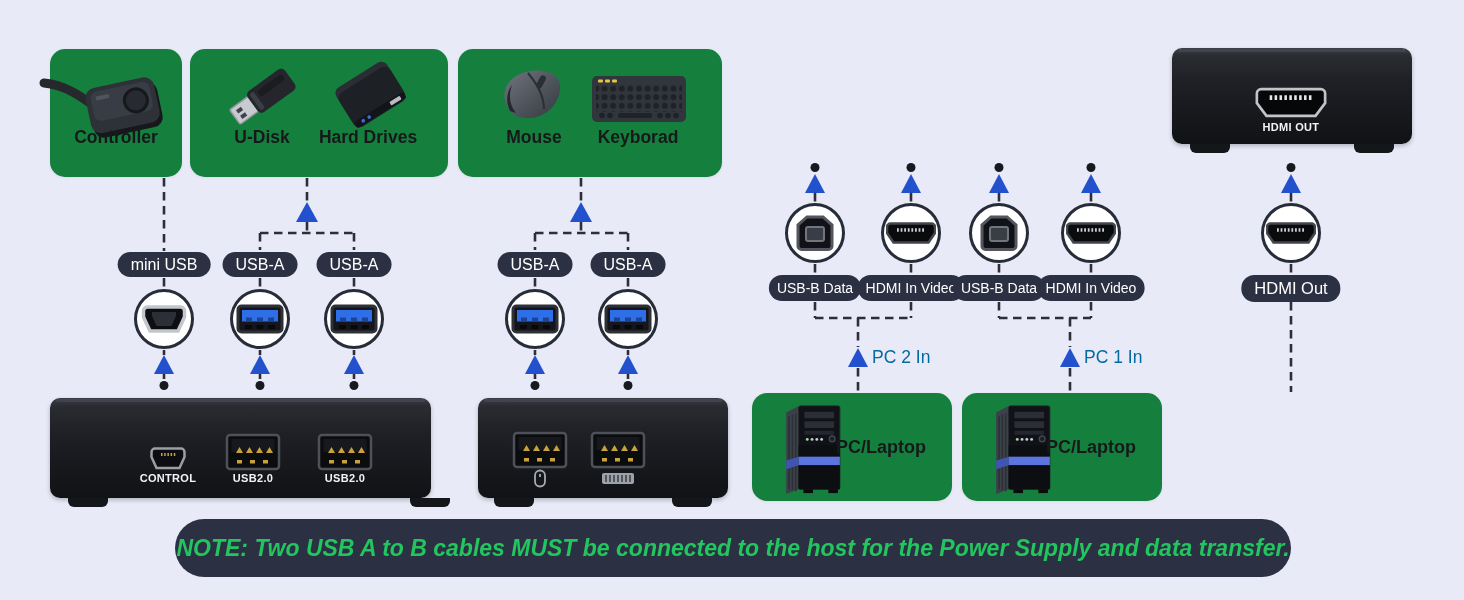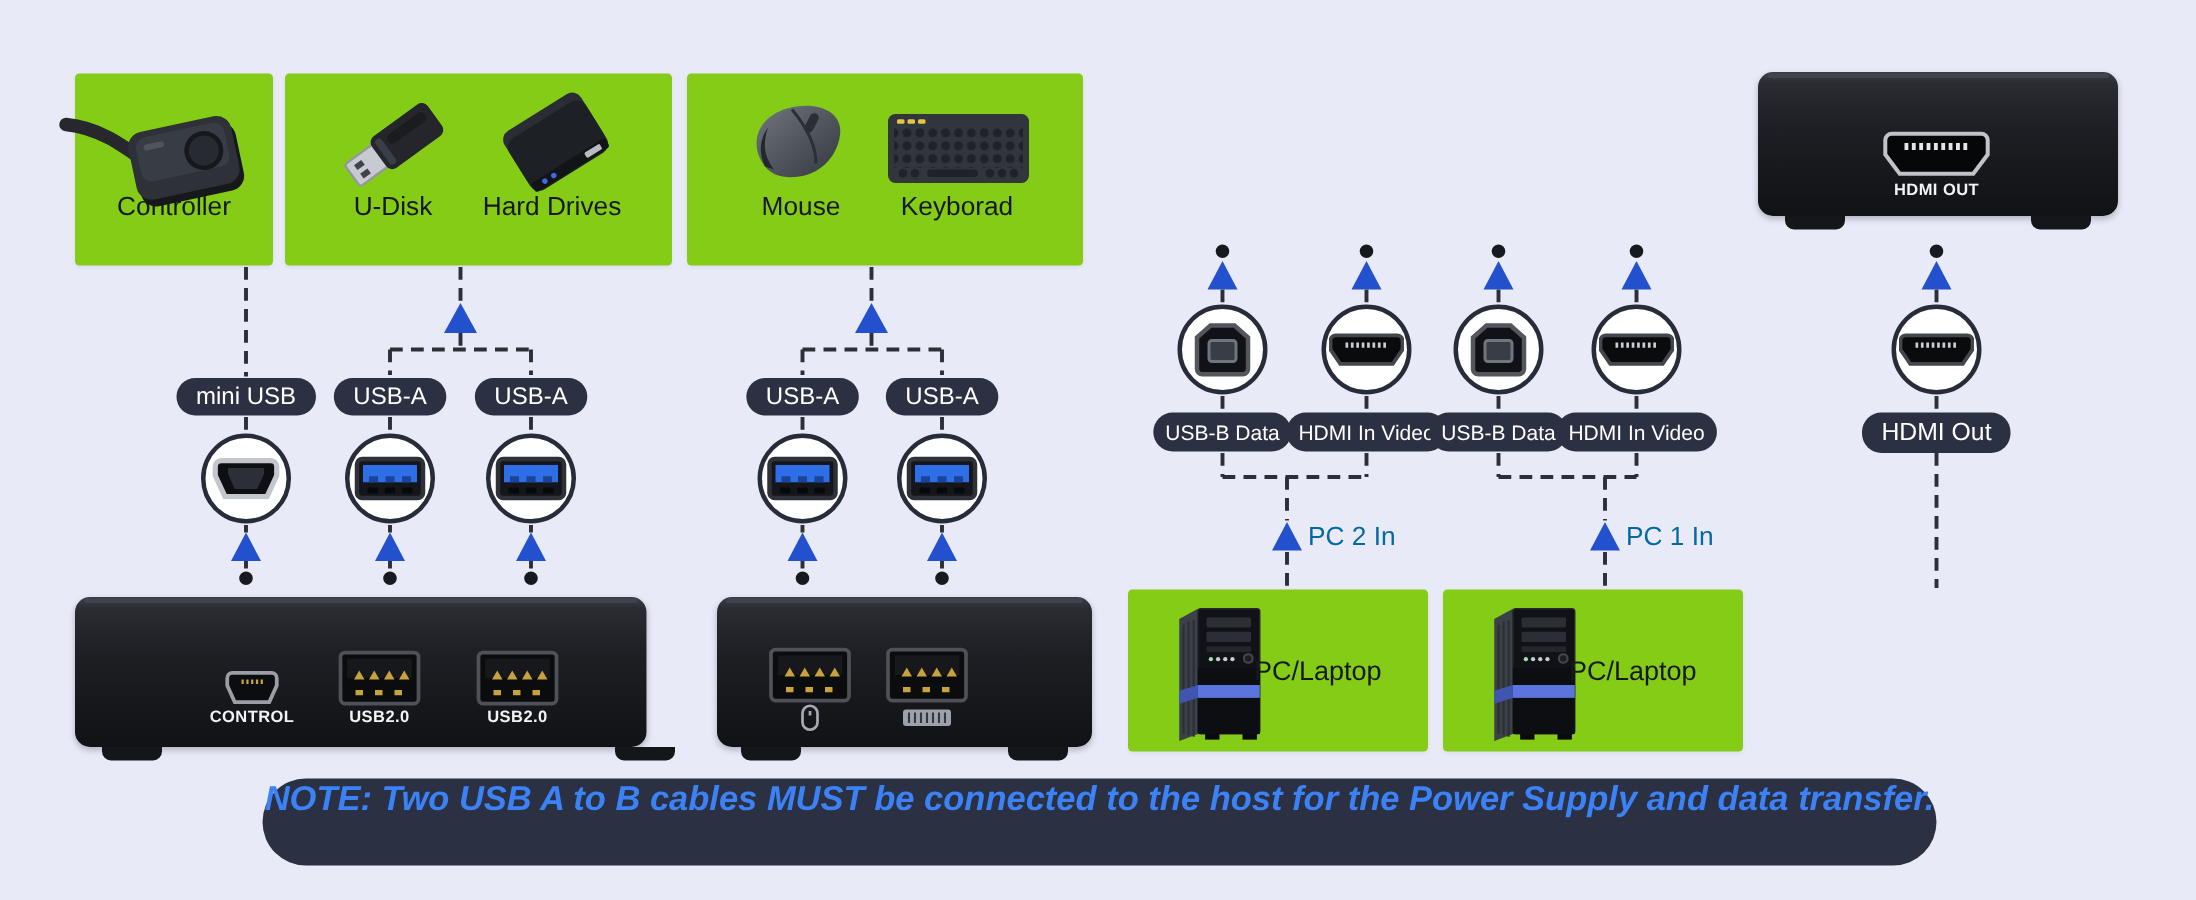--- a/index.html
+++ b/index.html
@@ -1,20 +1,20 @@
 <!DOCTYPE html>
 <html><head>
 <meta charset="utf-8">
 <style>
   html,body{margin:0;padding:0;background:#e9eaf7;}
   .canvas{position:relative;width:1464px;height:600px;background:#e9eaf7;
           font-family:"Liberation Sans",sans-serif;overflow:hidden;}
   .overlay{position:absolute;left:0;top:0;z-index:1;}
-  .white-card{position:absolute;background:#84cc16;border-radius:3px;z-index:2;
-              box-shadow:0 1px 3px rgba(40,40,90,.07);}
+  .white-card{position:absolute;background:#15803d;border-radius:15px;z-index:2;
+              box-shadow:0 1px 3px rgba(40,40,90,.07);font-weight:bold;}
   .device{position:absolute;border-radius:10px;z-index:2;
           background:linear-gradient(180deg,#3b3e45 0%,#2a2c32 8%,#1e2025 35%,#16171b 75%,#111216 100%);
           box-shadow:0 2px 4px rgba(30,32,48,.28);}
   .device::before{content:"";position:absolute;left:6px;right:6px;top:1px;height:3px;
                   border-radius:3px;background:#4a4e57;opacity:.55;}
   .foot{position:absolute;width:40px;height:9px;background:#15161a;border-radius:0 0 6px 6px;}
   .fig{position:absolute;overflow:visible;}
   .fig-label{position:absolute;transform:translateX(-50%);font-size:17.5px;color:#17181b;white-space:nowrap;}
   .card-label{position:absolute;font-size:18px;color:#17181b;white-space:nowrap;}
   .port{position:absolute;transform:translateX(-50%);}
@@ -22,21 +22,21 @@
               letter-spacing:.3px;white-space:nowrap;}
   .pill{position:absolute;transform:translateX(-50%);background:#2b3043;color:#ffffff;height:25px;
         line-height:25px;border-radius:13px;padding:0 13px;font-size:16px;white-space:nowrap;z-index:3;}
   .pill.sm{height:26px;line-height:26px;font-size:14px;padding:0 8px;}
   .pill.lg{height:27px;line-height:27px;font-size:16.5px;}
   .circle{position:absolute;width:60px;height:60px;box-sizing:border-box;background:#ffffff;
           border:3px solid #272c39;border-radius:50%;display:flex;align-items:center;justify-content:center;
           transform:translateX(-50%);z-index:3;}
   .pc-in{position:absolute;font-size:17.5px;color:#0369a1;z-index:3;white-space:nowrap;}
   .note{position:absolute;left:175px;top:519px;width:1116px;height:58px;background:#2b3043;border-radius:29px;
-        display:flex;justify-content:center;color:#3b82f6;font-size:23px;font-weight:700;
+        display:flex;align-items:center;justify-content:center;color:#22c55e;font-size:23px;font-weight:700;
         font-style:italic;z-index:3;}
 </style>
 </head>
 <body>
 
 <svg width="0" height="0" style="position:absolute">
   <defs>
     <symbol id="usb-b-port" viewBox="0 0 44 42">
       <rect x="3" y="3" width="38" height="36" rx="6" fill="#0b0c0f" stroke="#b6b9bf" stroke-width="3.5"></rect>
       <rect x="12" y="13" width="20" height="16" rx="3" fill="#17191d" stroke="#888b91" stroke-width="2.5"></rect>

